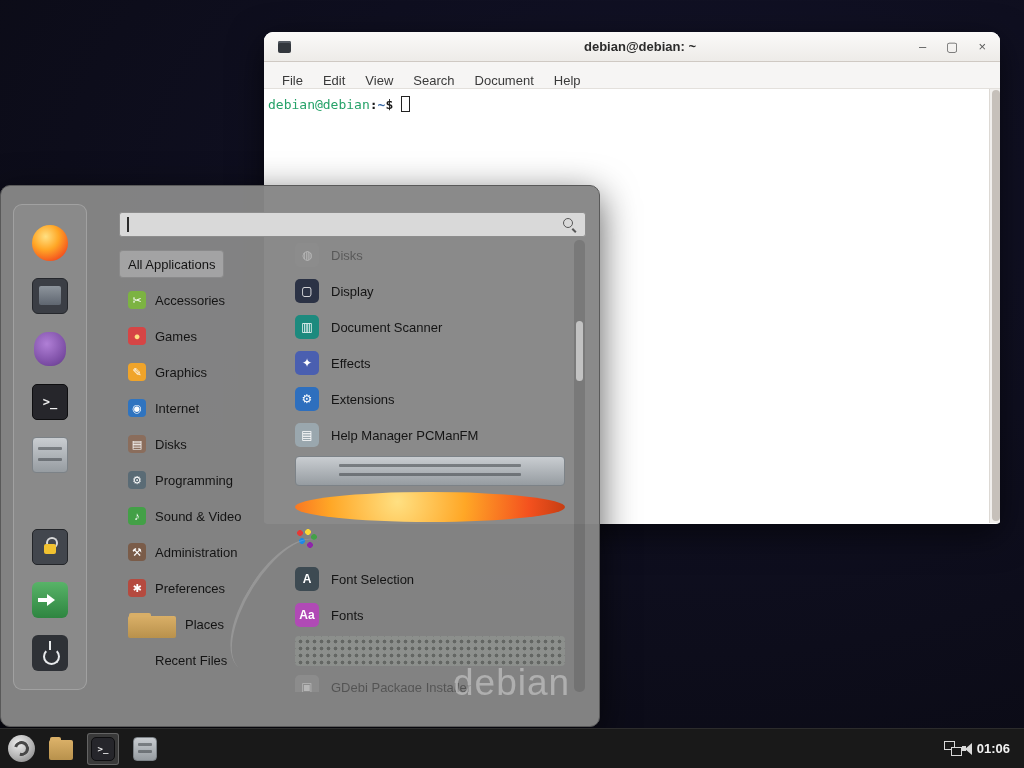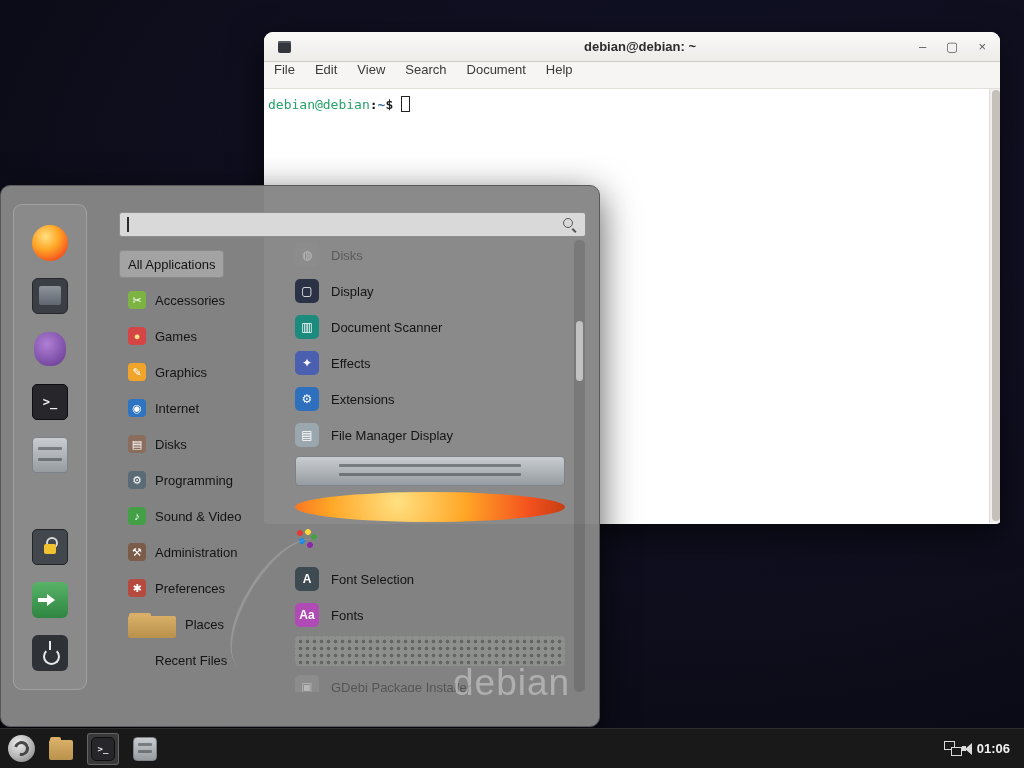--- a/index.html
+++ b/index.html
@@ -11,21 +11,21 @@
   #terminal-window { position:absolute; left:264px; top:32px; width:736px; height:492px;
     border-radius:9px 9px 4px 4px; overflow:hidden; box-shadow:0 10px 34px rgba(0,0,0,.6);
     background:#fff; z-index:2; }
   .titlebar { position:relative; height:30px; background:linear-gradient(#fbfaf9,#edebe8);
     border-bottom:1px solid #cfc9c3; display:flex; align-items:center; }
   .twin-icon { width:13px; height:12px; background:#33373d; border-radius:2px; margin-left:14px; flex:none;
     box-shadow: inset 0 2px 0 #565b63; }
   .title { position:absolute; left:16px; right:0; text-align:center; font-size:13px; font-weight:bold; color:#2c2c2c; pointer-events:none; }
   .win-btns { position:absolute; right:14px; top:0; height:100%; display:flex; align-items:center; gap:20px; }
   .wbtn { font-size:13px; color:#5a5a5a; line-height:1; cursor:default; }
-  .menubar { height:27px; background:#f6f5f4; border-bottom:1px solid #e3e0dc; display:flex; align-items:flex-start; }
+  .menubar { height:27px; background:#f6f5f4; border-bottom:1px solid #e3e0dc; display:flex; align-items:flex-end; padding-left:8px; }
   .menu-item { font-size:13px; color:#3a3a3a; padding:0 10px; }
   .term-content { position:relative; height:calc(100% - 58px); background:#ffffff;
     font-family:"DejaVu Sans Mono","Liberation Mono",monospace; font-size:13px; padding:7px 0 0 4px; }
   .prompt-user { color:#26a269; font-weight:normal; }
   .prompt-colon,.prompt-dollar { color:#1a1a1a; font-weight:bold; }
   .prompt-path { color:#3465a4; font-weight:bold; }
   .term-cursor { display:inline-block; width:9px; height:16px; border:1.5px solid #222; margin-left:8px; vertical-align:-3px; }
   .term-scrollbar { position:absolute; right:0; top:0; bottom:0; width:11px; background:#f1efed; border-left:1px solid #ddd9d4; }
   .term-thumb { position:absolute; left:1.5px; top:1px; width:8px; height:calc(100% - 3px); background:#c6c0ba; border-radius:4px; }
 
@@ -348,21 +348,21 @@
           <span class="app-icon" style="background: rgb(46, 111, 190);">
             <span>⚙</span>
           </span>
           <span class="app-label">Extensions</span>
         </div>
 
         <div class="app-row">
           <span class="app-icon" style="background: rgb(154, 167, 174);">
             <span>▤</span>
           </span>
-          <span class="app-label">File Manager Display</span>
+          <span class="app-label">Help Manager PCManFM</span>
         </div>
 
         <div class="app-row">
           <span class="app-icon ic-cabinet">
             <span></span>
           </span>
 
         </div>
 
         <div class="app-row">

